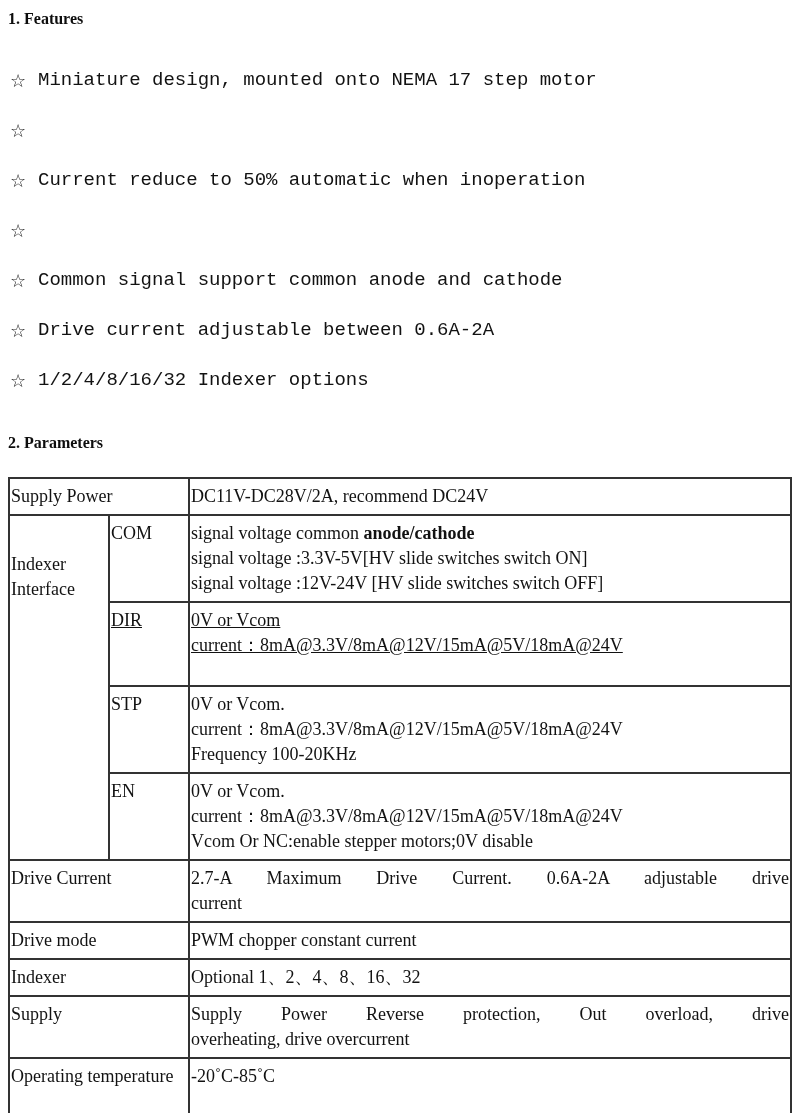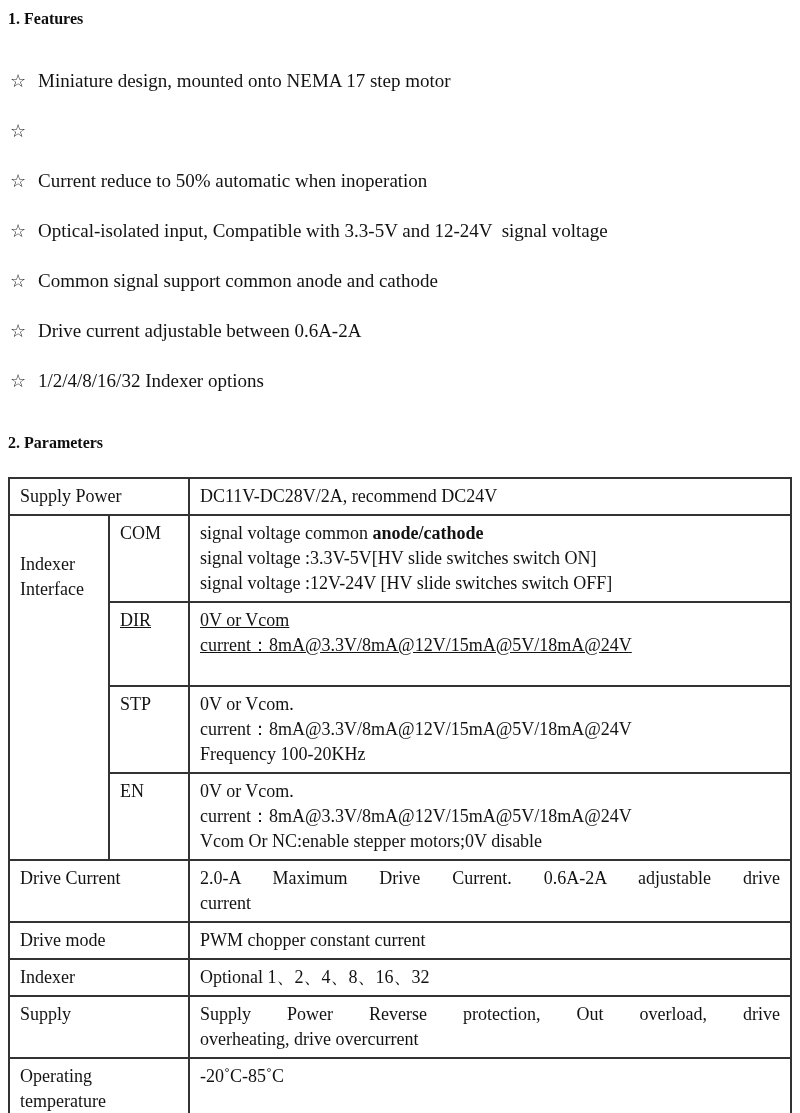--- a/index.html
+++ b/index.html
@@ -30,34 +30,34 @@
   }
   .star {
     flex: 0 0 30px;
     width: 30px;
     padding-left: 2px;
     box-sizing: border-box;
     font-family: "DejaVu Sans", sans-serif;
     font-size: 18px;
     color: #1a1a1a;
   }
-  .feature-text { white-space: pre-wrap; }
+  .feature-text { white-space: pre-wrap; font-family: Liberation Mono, monospace; }
   .params-heading { margin-top: 37px; }
   table.params {
     border-collapse: collapse;
     table-layout: fixed;
     width: 782px;
     margin-top: 21px;
     font-size: 18px;
     line-height: 25px;
   }
   table.params td {
     border: 2px solid #333333;
     vertical-align: top;
-    padding: 5px 10px;
+    padding: 5px 1px;
     overflow: hidden;
   }
   col.c1 { width: 100px; }
   col.c2 { width: 80px; }
   col.c3 { width: 602px; }
   .r-supply { height: 36px; }
   .r-com    { height: 85px; }
   .r-dir    { height: 84px; text-decoration: underline; }
   .r-stp    { height: 68px; }
   .r-en     { height: 87px; }
@@ -82,21 +82,20 @@
   </div>
   <div class="feature">
     <span class="star">☆</span>
   </div>
   <div class="feature">
     <span class="star">☆</span>
     <span class="feature-text">Current reduce to 50% automatic when inoperation</span>
   </div>
   <div class="feature">
     <span class="star">☆</span>
-    <span class="feature-text">Optical-isolated input, Compatible with 3.3-5V and 12-24V  signal voltage</span>
   </div>
   <div class="feature">
     <span class="star">☆</span>
     <span class="feature-text">Common signal support common anode and cathode</span>
   </div>
   <div class="feature">
     <span class="star">☆</span>
     <span class="feature-text">Drive current adjustable between 0.6A-2A</span>
   </div>
   <div class="feature">
@@ -146,21 +145,21 @@
       <td>EN</td>
       <td>
         <div class="ln">0V or Vcom.</div>
         <div class="ln">current：8mA@3.3V/8mA@12V/15mA@5V/18mA@24V</div>
         <div class="ln">Vcom Or NC:enable stepper motors;0V disable</div>
       </td>
     </tr>
     <tr class="r-dc">
       <td colspan="2">Drive Current</td>
       <td>
-        <div class="ln jline">2.0-A Maximum Drive Current. 0.6A-2A adjustable drive</div>
+        <div class="ln jline">2.7-A Maximum Drive Current. 0.6A-2A adjustable drive</div>
         <div class="ln">current</div>
       </td>
     </tr>
     <tr class="r-dm">
       <td colspan="2">Drive mode</td>
       <td>PWM chopper constant current</td>
     </tr>
     <tr class="r-idx">
       <td colspan="2">Indexer</td>
       <td>Optional 1、2、4、8、16、32</td>

